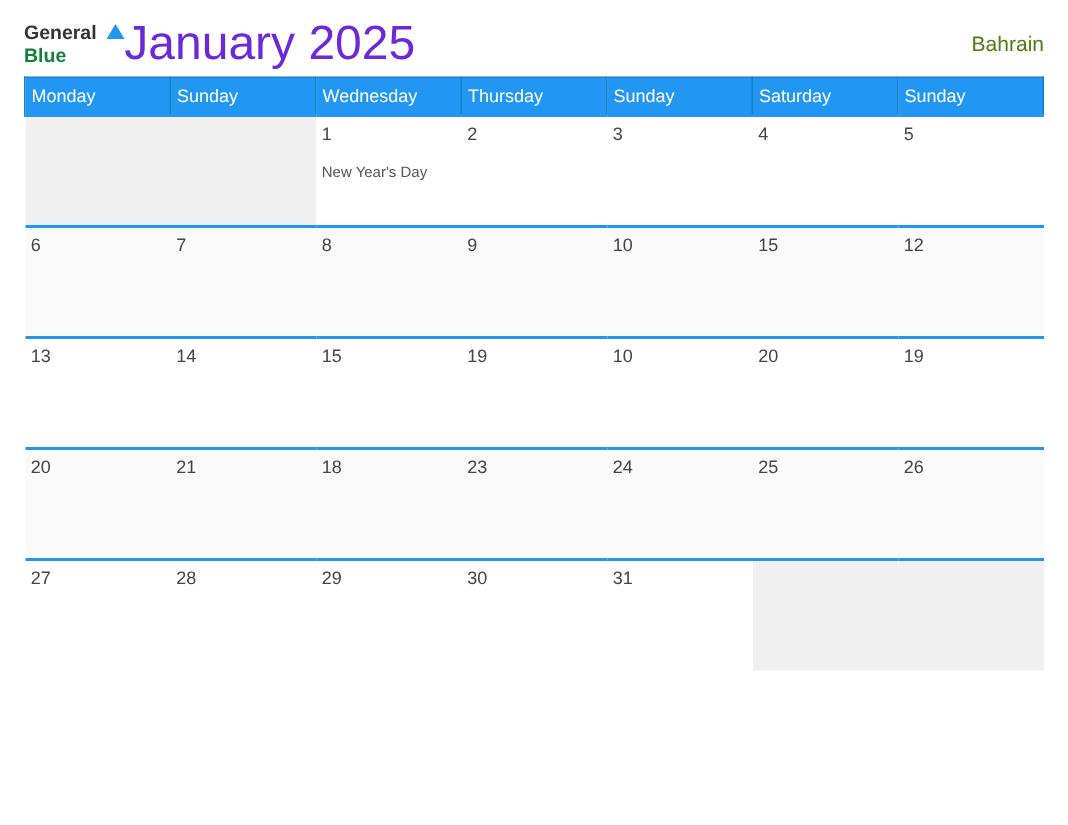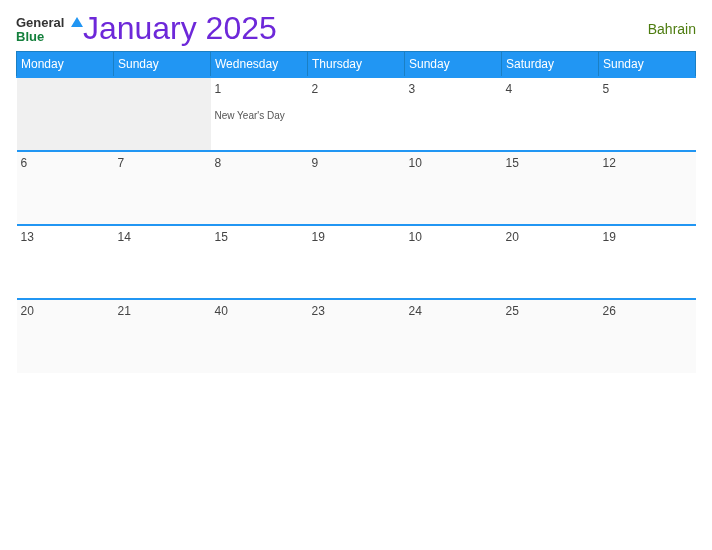--- a/index.html
+++ b/index.html
@@ -204,30 +204,49 @@
           </td>
         </tr>
         <tr>
           <td>
             <span class="day-number">20</span>
           </td>
           <td>
             <span class="day-number">21</span>
           </td>
           <td>
-            <span class="day-number">40</span>
+            <span class="day-number">18</span>
           </td>
           <td>
             <span class="day-number">23</span>
           </td>
           <td>
             <span class="day-number">24</span>
           </td>
           <td>
             <span class="day-number">25</span>
           </td>
           <td>
             <span class="day-number">26</span>
           </td>
+        </tr>
+        <tr>
+          <td>
+            <span class="day-number">27</span>
+          </td>
+          <td>
+            <span class="day-number">28</span>
+          </td>
+          <td>
+            <span class="day-number">29</span>
+          </td>
+          <td>
+            <span class="day-number">30</span>
+          </td>
+          <td>
+            <span class="day-number">31</span>
+          </td>
+          <td class="empty"></td>
+          <td class="empty"></td>
         </tr>
       </tbody>
   </table>
 </div>
 
 </body></html>

